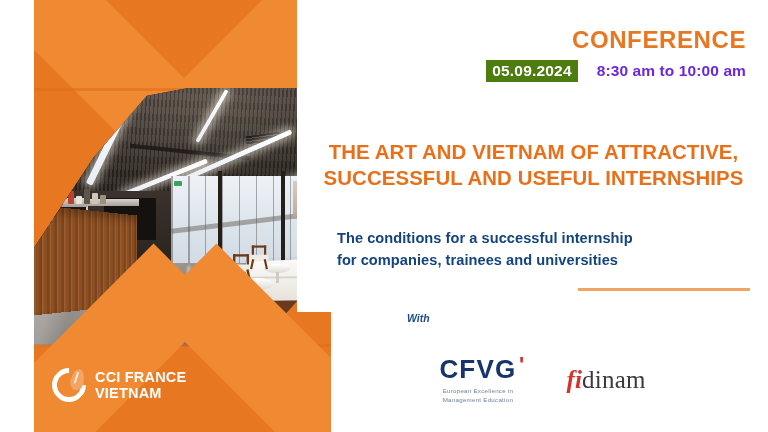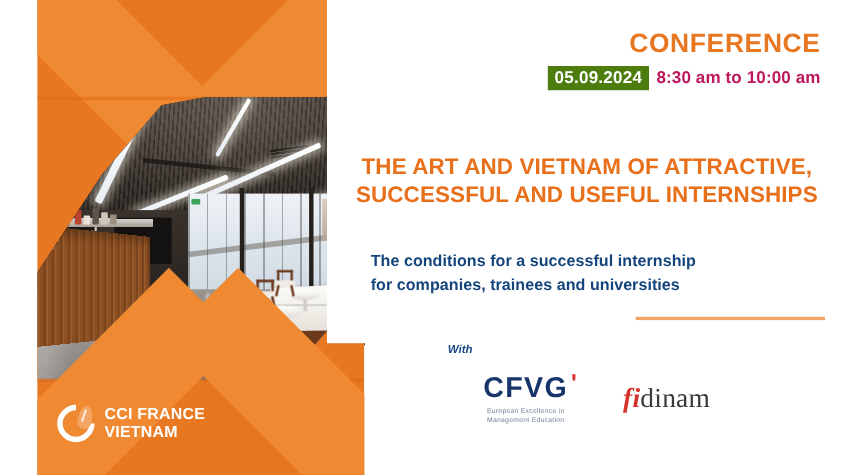--- a/index.html
+++ b/index.html
@@ -173,39 +173,39 @@
   .right { position:absolute; left:297px; top:0; width:471px; height:312px; background:#ffffff;text-decoration:underline; }
   .kicker {
     position:absolute; right:22px; top:26px;
     color:#E87722; font-weight:700; font-size:24px; letter-spacing:.6px;
   }
   .daterow { position:absolute; right:22px; top:60px; display:flex; align-items:center; }
   .datebadge {
     background:#4d7c0f; color:#ffffff; font-weight:700; font-size:15.5px;
     padding:2px 6px 3px; line-height:1.1; letter-spacing:.2px;
   }
-  .timetxt { color:#be185d; font-weight:600; font-size:15.5px; margin-left:7px; letter-spacing:.1px; }
+  .timetxt { color:#6d28d9; font-weight:600; font-size:15.5px; margin-left:19px; letter-spacing:.1px; }
 
   .title {
     position:absolute; left:18px; right:16px; top:140px;
     color:#E8701A; font-weight:700; font-size:20.4px; line-height:1.26;
     text-align:center; letter-spacing:.1px;
   }
   .subtitle {
     position:absolute; left:40px; right:18px; top:228px;
     color:#14447C; font-weight:700; font-size:14.6px; line-height:1.5;
     letter-spacing:.05px;
   }
   .rule { position:absolute; left:281px; top:288px; width:172px; height:2.5px; background:#F2A563; }
   .with {
     position:absolute; left:110px; top:312px;
     color:#1B4C86; font-style:italic; font-weight:700; font-size:10.5px;
   }
 
-  .logos { position:absolute; left:0; right:0; top:339px; display:flex; justify-content:center; align-items:center; gap:50px; padding-left:20px; }
+  .logos { position:absolute; left:0; right:0; top:356px; display:flex; justify-content:center; align-items:center; gap:50px; padding-left:20px; }
   .cfvg { display:flex; flex-direction:column; align-items:center; }
   .cfvg-word { position:relative; color:#17356B; font-weight:700; font-size:26px; letter-spacing:1.2px; line-height:1; }
   .cfvg-word .tick {
     position:absolute; right:-9px; top:-2px; color:#D6322B; font-size:22px; font-weight:700;
   }
   .cfvg-tag { margin-top:5px; color:#6E7F99; font-size:6.2px; line-height:1.45; text-align:center; letter-spacing:.25px; }
   .fid { font-family:"Liberation Serif", serif; font-size:25px; font-weight:400; color:#3A3A3A; letter-spacing:.2px;text-align:right; }
   .fid .fi { color:#D6322B; font-weight:700; font-style:italic; }
 </style>
 </head>

